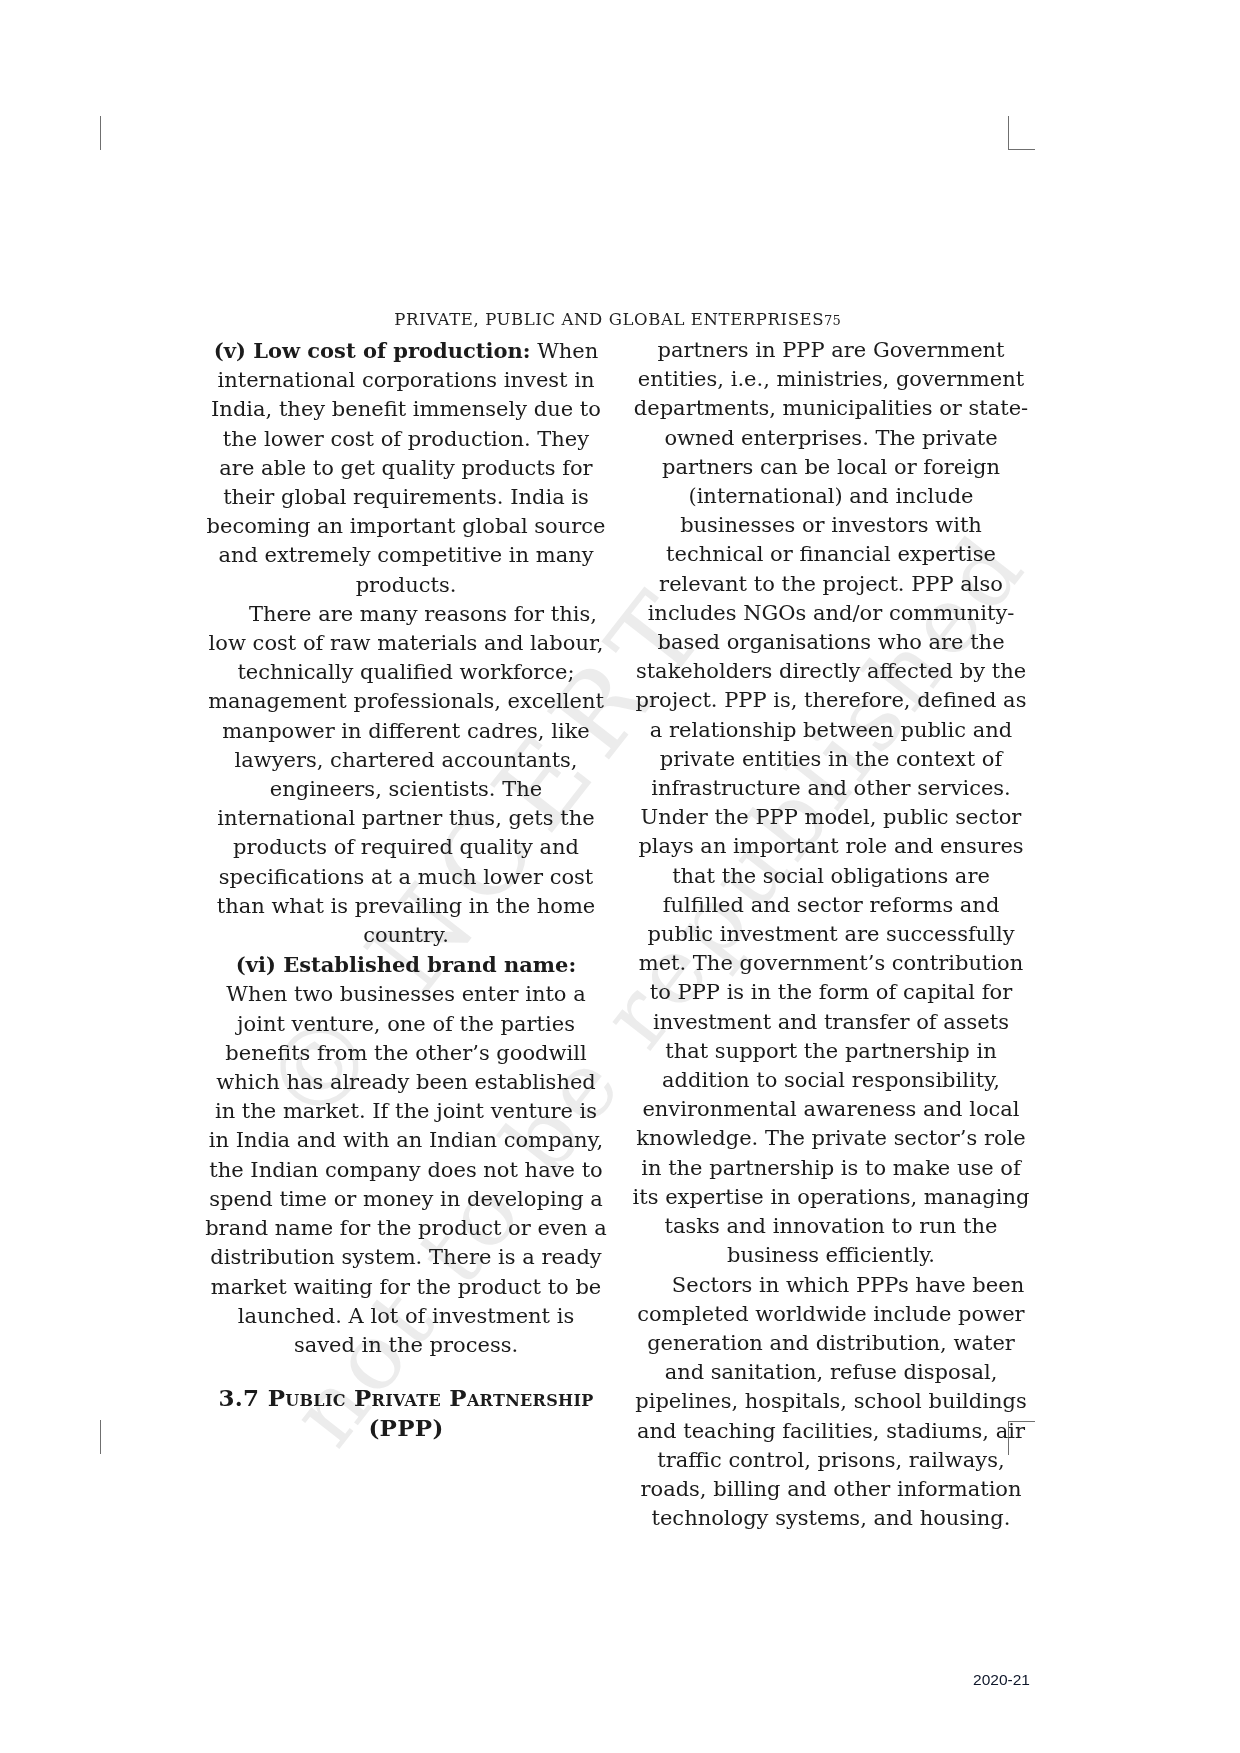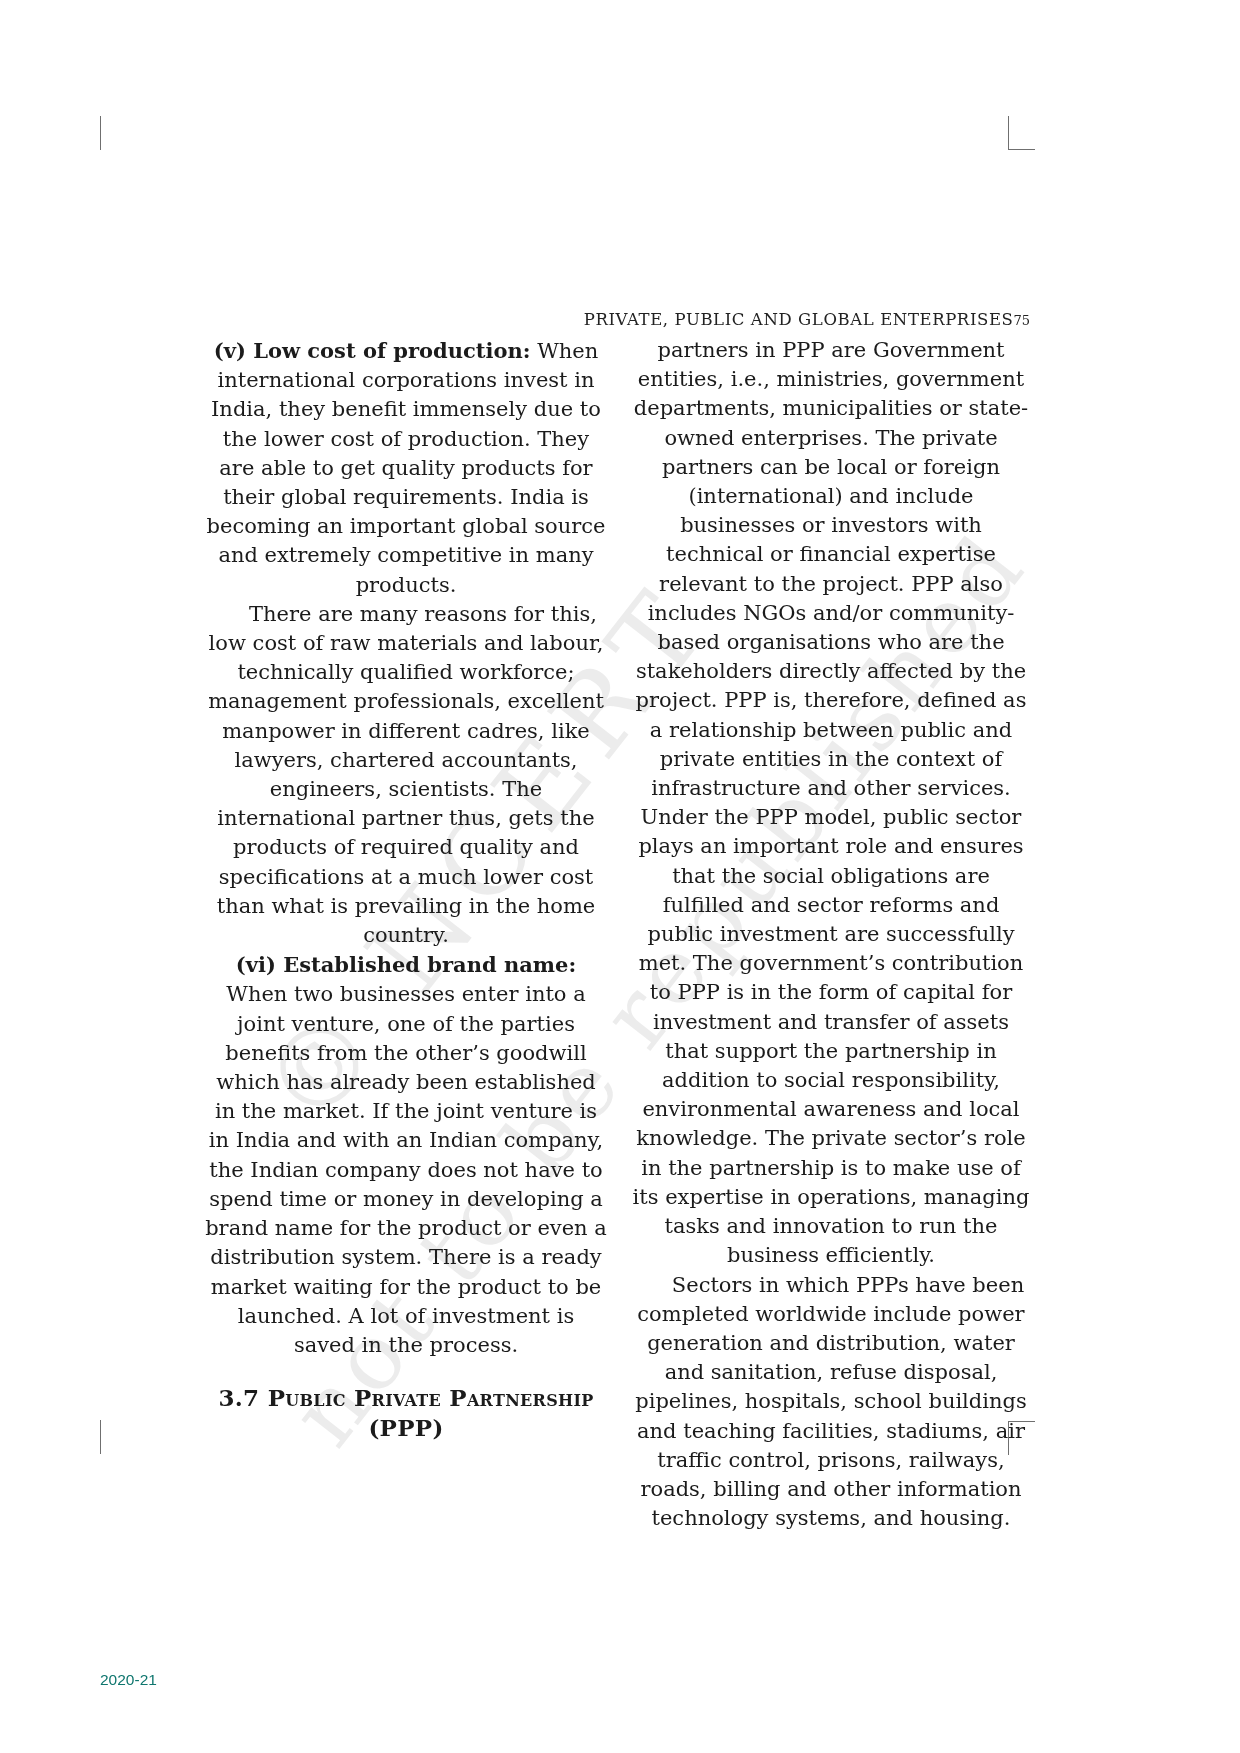--- a/index.html
+++ b/index.html
@@ -24,21 +24,21 @@
   .mark-tr { left: 1008px; top: 116px; width: 26px; height: 33px; border-left: 1.5px solid #6f6f6f; border-bottom: 1.5px solid #6f6f6f; }
   .mark-br { left: 1008px; top: 1421px; width: 26px; height: 33px; border-left: 1.5px solid #6f6f6f; border-top: 1.5px solid #6f6f6f; }
 
   
   .running-header {
     position: absolute;
     left: 205px;
     top: 310px;
     width: 825px;
     display: flex;
-    justify-content: flex-end;
+    justify-content: center;
     align-items: baseline;
     font-size: 16.5px;
     letter-spacing: 0.6px;
     color: #222;
   }
   .running-header .folio { letter-spacing: 0; font-size: 13px; }
 
   
   .watermark {
     position: absolute;
@@ -96,24 +96,24 @@
     text-align: left;
     letter-spacing: 0.3px;
   }
 
   
   .footer {
     position: absolute;
     left: 100px;
     top: 1671px;
     width: 930px;
-    text-align: left;
+    text-align: right;
     font-family: "Liberation Sans", sans-serif;
     font-size: 15.5px;
-    color: #0f766e;
+    color: #0f172a;
     z-index: 1;
   }
 </style>
 </head>
 <body>
 
 <div class="page">
 
   <div class="mark mark-tl"></div>
   <div class="mark mark-tr"></div>

